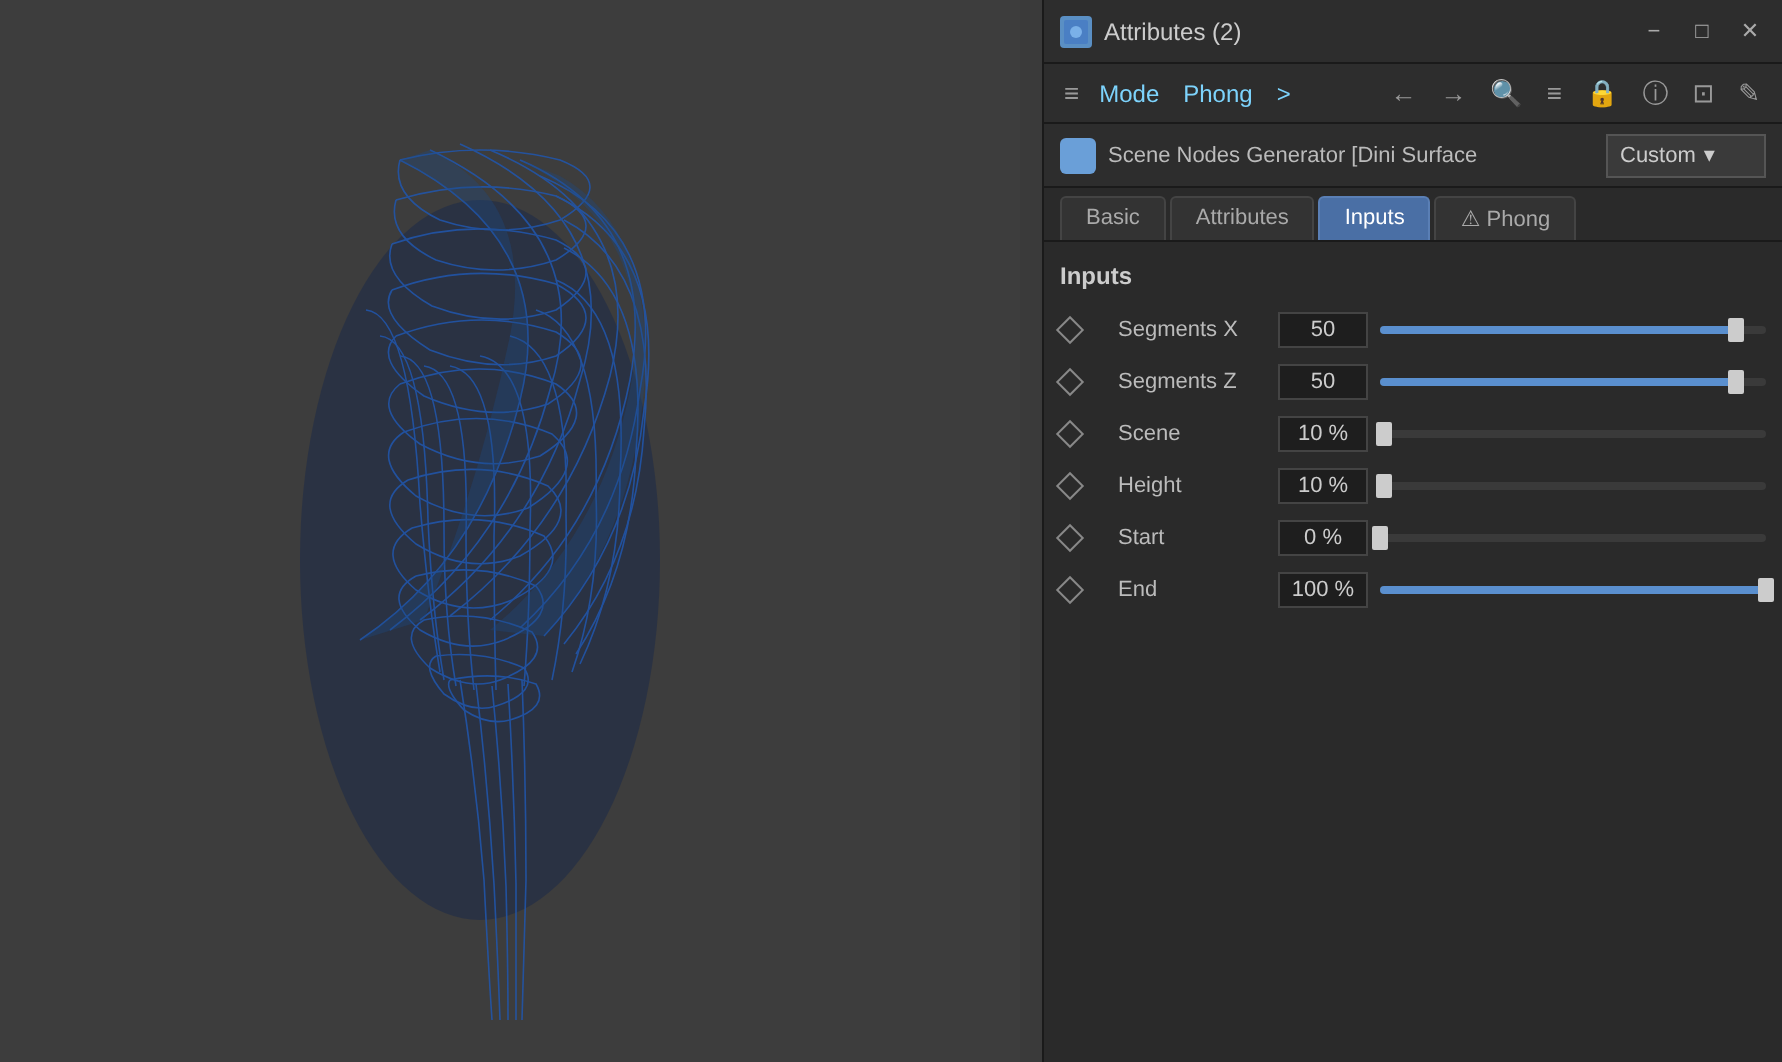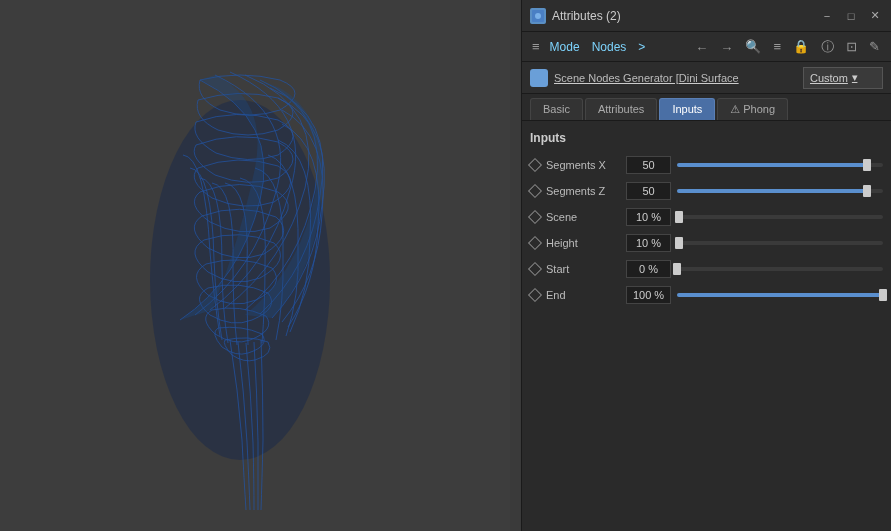--- a/index.html
+++ b/index.html
@@ -140,21 +140,20 @@
     
     #node-bar {
       background: #2d2d2d;
       border-bottom: 1px solid #1a1a1a;
       display: flex;
       align-items: center;
       padding: 4px 8px;
       height: 32px;
       gap: 6px;
       flex-shrink: 0;
-      text-decoration: underline;
     }
 
     #node-icon {
       width: 18px;
       height: 18px;
       background: #6a9fd8;
       border-radius: 3px;
       flex-shrink: 0;
     }
 
@@ -237,20 +236,21 @@
       transform: rotate(45deg);
       flex-shrink: 0;
       margin-right: 6px;
     }
 
     .param-name {
       width: 80px;
       color: #bbb;
       font-size: 11px;
       flex-shrink: 0;
+      margin-left: 13px;
     }
 
     .param-value {
       width: 45px;
       background: #1e1e1e;
       border: 1px solid #444;
       color: #ccc;
       font-size: 11px;
       padding: 2px 4px;
       text-align: center;
@@ -363,21 +363,21 @@
       <div class="win-btn">−</div>
       <div class="win-btn">□</div>
       <div class="win-btn">✕</div>
     </div>
   </div>
 
   <div id="toolbar">
     <span class="toolbar-icon">≡</span>
     <div id="toolbar-menu">
       <span class="menu-item">Mode</span>
-      <span class="menu-item">Nodes</span>
+      <span class="menu-item">Phong</span>
       <span class="menu-item">&gt;</span>
     </div>
     <div id="toolbar-right">
       <span class="toolbar-action">←</span>
       <span class="toolbar-action">→</span>
       <span class="toolbar-action">🔍</span>
       <span class="toolbar-action">≡</span>
       <span class="toolbar-action">🔒</span>
       <span class="toolbar-action">ⓘ</span>
       <span class="toolbar-action">⊡</span>

